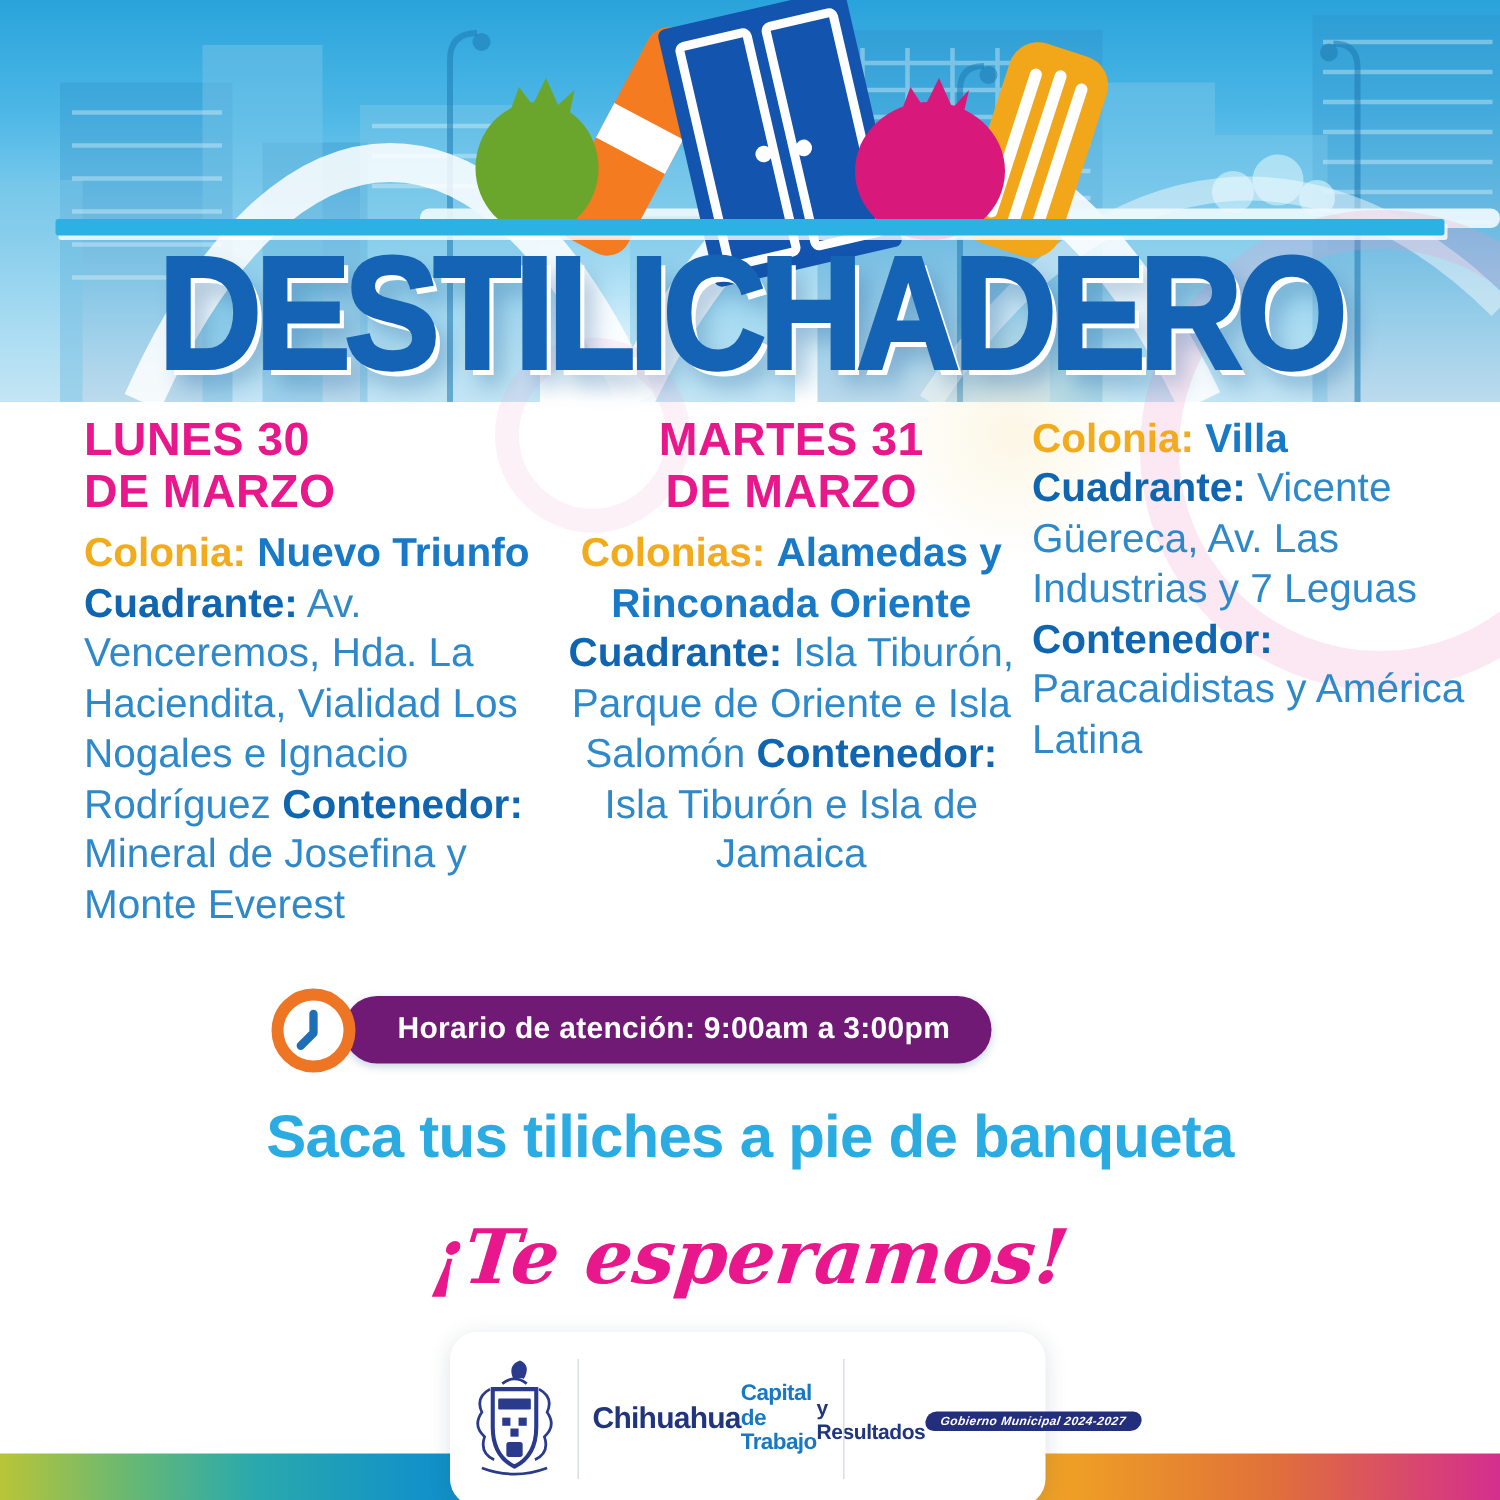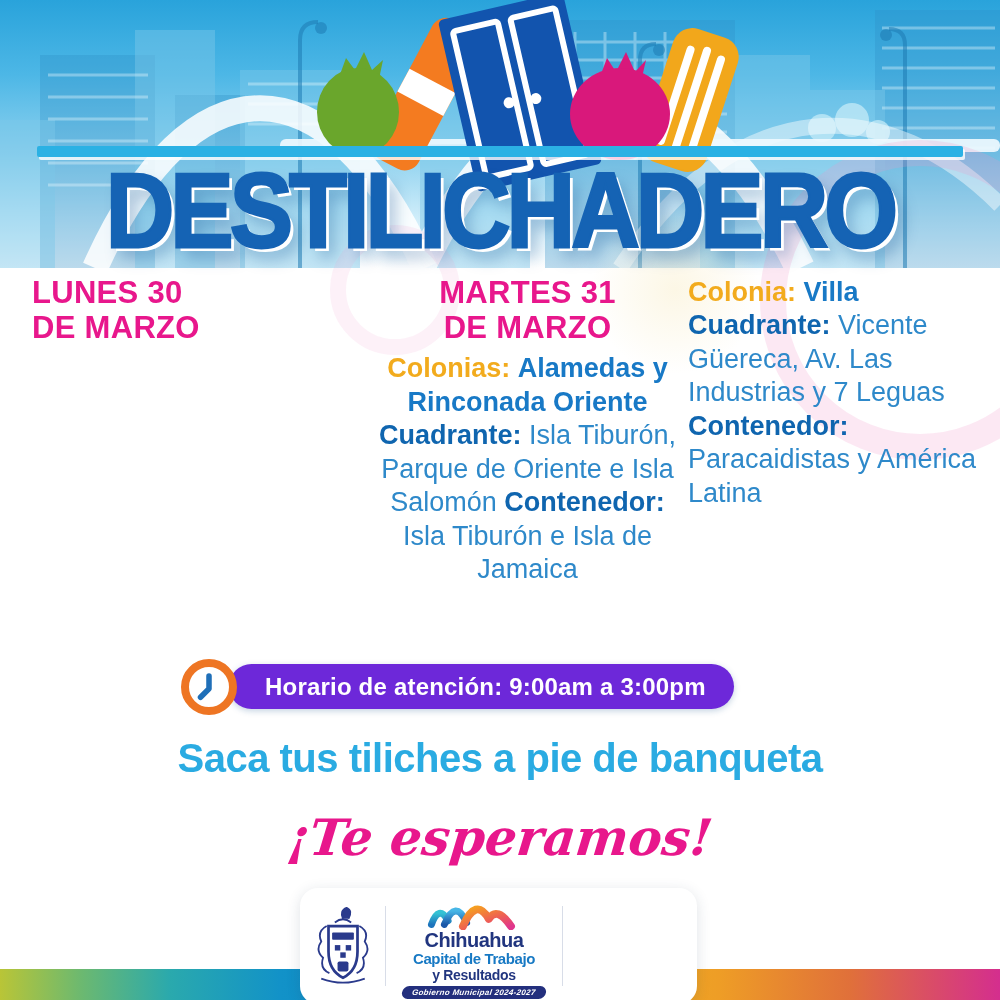--- a/index.html
+++ b/index.html
@@ -30,40 +30,40 @@
     position:absolute; left:0; top:157px; width:1000px; text-align:center;
     font-size:95px; font-weight:bold; letter-spacing:-4px; line-height:1;
     color:#1563b4; z-index:3;
     -webkit-text-stroke:2.5px #1563b4;
     transform:scaleY(1.12); transform-origin:top center;
     text-shadow:4px 4px 0 #ffffff, 9px 10px 14px rgba(23,82,147,0.35);
   }
 
   
   .col { position:absolute; top:276px; width:315px; z-index:4; font-size:27px; line-height:1.24; }
-  .col-1 { left:32px; }
+  .col-1 { left:56px; }
   .col-2 { left:370px;text-align:center; }
   .col-3 { left:688px; width:295px; }
   .day { font-size:31px; line-height:1.12; font-weight:bold; color:#e8178c; letter-spacing:0.3px; margin-bottom:7px; }
   .lab-yellow { color:#f2ab1d; font-weight:bold; }
   .lab-blue   { color:#0f65af; font-weight:bold; }
   .val-bold   { color:#1879c6; font-weight:bold; }
   .val        { color:#2e89ca; }
 
   
   .clock {
     position:absolute; left:181px; top:659px; width:56px; height:56px;
     background:#ffffff; border:8px solid #ee7523; border-radius:50%; z-index:6;
     display:flex; align-items:center; justify-content:center;
   }
   .pill {
     position:absolute; left:229px; top:664px; height:45px; z-index:5;
-    background:#6d28d9; border-radius:24px;
+    background:#701a75; border-radius:24px;
     display:flex; align-items:center; padding:0 28px 0 36px;
-    color:#ffffff; font-size:24px; font-weight:bold; letter-spacing:0.2px;
+    color:#ffffff; font-size:20px; font-weight:bold; letter-spacing:0.2px;
     white-space:nowrap; box-shadow:0 2px 6px rgba(20,80,140,0.25);
   }
 
   
   .msg { position:absolute; left:0; width:1000px; text-align:center; z-index:4; }
   .msg-1 { top:714px; font-size:40px; font-weight:bold; color:#2aabe2; letter-spacing:-0.5px;margin-top:22px; }
   .msg-2 { top:758px; font-size:45px; font-weight:bold; color:#f17c21; letter-spacing:-0.5px; }
   .msg-3 { top:808px; font-size:50px; color:#e8178c; font-family:"DejaVu Serif", serif;
            font-style:italic; font-weight:bold; transform:skewX(-6deg); }
 
@@ -76,21 +76,21 @@
 
   
   .card {
     position:absolute; left:300px; top:888px; width:397px; height:116px; z-index:5;
     background:#ffffff; border-radius:18px;
     box-shadow:0 3px 14px rgba(40,60,90,0.15);
     display:flex; align-items:center; padding:0 10px;
   }
   .card .divider { width:1px; height:80px; background:#d8dde8; margin:0 9px; flex:none; }
   .crest-wrap { flex:none; display:flex; align-items:center; justify-content:center; width:66px; }
-  .logo-block { flex:none; width:158px; display:flex; flex-direction:column; align-items:center; }
+  .logo-block { flex:none; width:158px; display:flex; flex-direction:row; align-items:center; }
   .logo-name { color:#21357f; font-weight:bold; font-size:20px; line-height:1.05; letter-spacing:-0.5px; }
   .logo-tag1 { color:#1779c4; font-weight:bold; font-size:15px; line-height:1.1; letter-spacing:-0.4px; }
   .logo-tag2 { color:#21357f; font-weight:bold; font-size:14px; line-height:1.15; letter-spacing:-0.3px; }
   .logo-banner {
     margin-top:3px; background:#232f7d; color:#ffffff; border-radius:7px;
     font-size:8px; font-weight:bold; font-style:italic; padding:2px 10px; letter-spacing:0.3px;
     transform:skewX(-8deg); white-space:nowrap;
   }
   .dept { flex:1; color:#1b3e8f; font-weight:bold; font-style:italic; font-size:15.5px; line-height:1.2; letter-spacing:-0.2px; }
 </style>
@@ -190,20 +190,21 @@
 
   <div class="decor decor-pink-large"></div>
   <div class="decor decor-pink-small"></div>
   <div class="decor decor-cream"></div>
 
   <div class="title-bar"></div>
   <h1 class="title">DESTILICHADERO</h1>
 
   <div class="col col-1">
     <div class="day"><span>LUNES 30</span><br><span>DE MARZO</span></div>
+    <p><span class="lab-yellow">Colonia:</span> <span class="val-bold">Nuevo Triunfo</span> <span class="lab-blue">Cuadrante:</span> <span class="val">Av. Venceremos, Hda. La Haciendita, Vialidad Los Nogales e Ignacio Rodríguez</span> <span class="lab-blue">Contenedor:</span> <span class="val">Mineral de Josefina y Monte Everest</span></p>
   </div>
 
   <div class="col col-2">
     <div class="day"><span>MARTES 31</span><br><span>DE MARZO</span></div>
     <p><span class="lab-yellow">Colonias:</span> <span class="val-bold">Alamedas y Rinconada Oriente</span> <span class="lab-blue">Cuadrante:</span> <span class="val">Isla Tiburón, Parque de Oriente e Isla Salomón</span> <span class="lab-blue">Contenedor:</span> <span class="val">Isla Tiburón e Isla de Jamaica</span></p>
   </div>
 
   <div class="col col-3">
     <p><span class="lab-yellow">Colonia:</span> <span class="val-bold">Villa</span> <span class="lab-blue">Cuadrante:</span> <span class="val">Vicente Güereca, Av. Las Industrias y 7 Leguas</span> <span class="lab-blue">Contenedor:</span> <span class="val">Paracaidistas y América Latina</span></p>
   </div>

